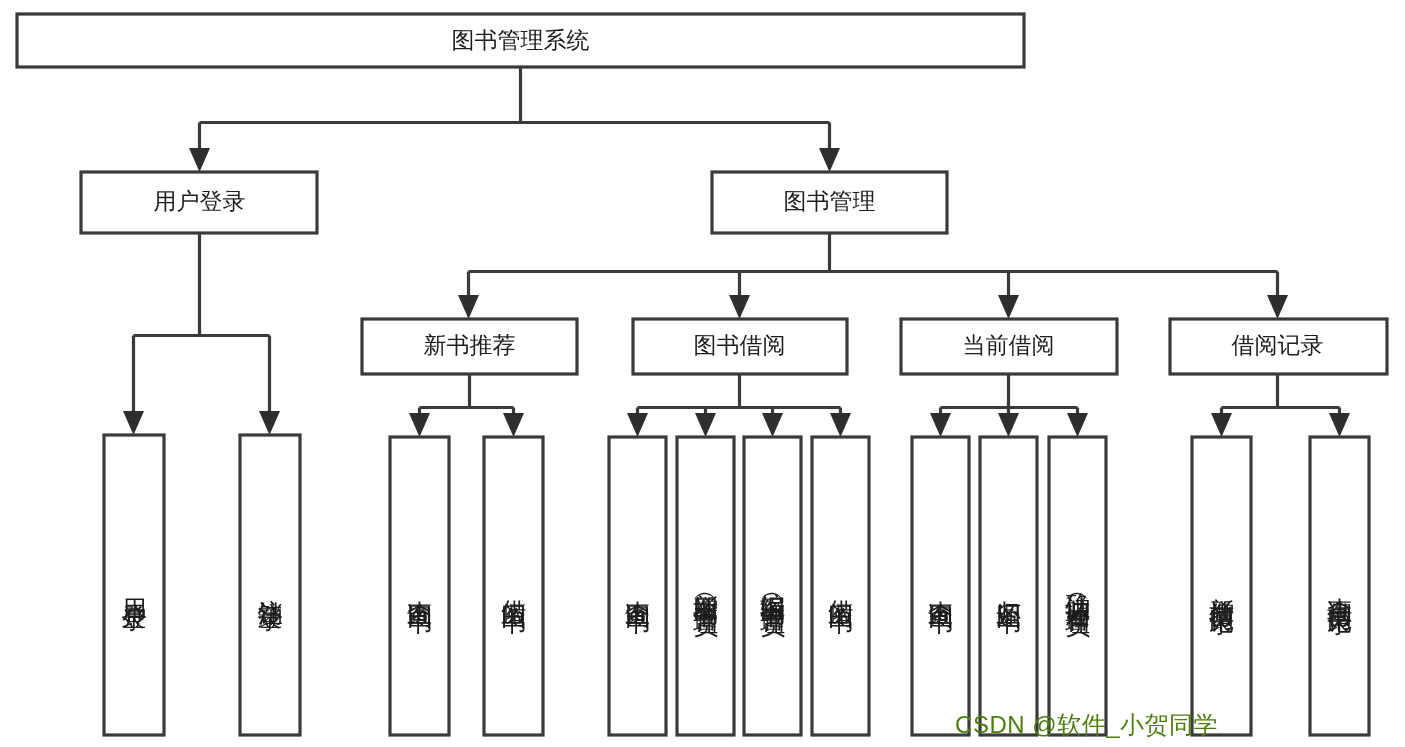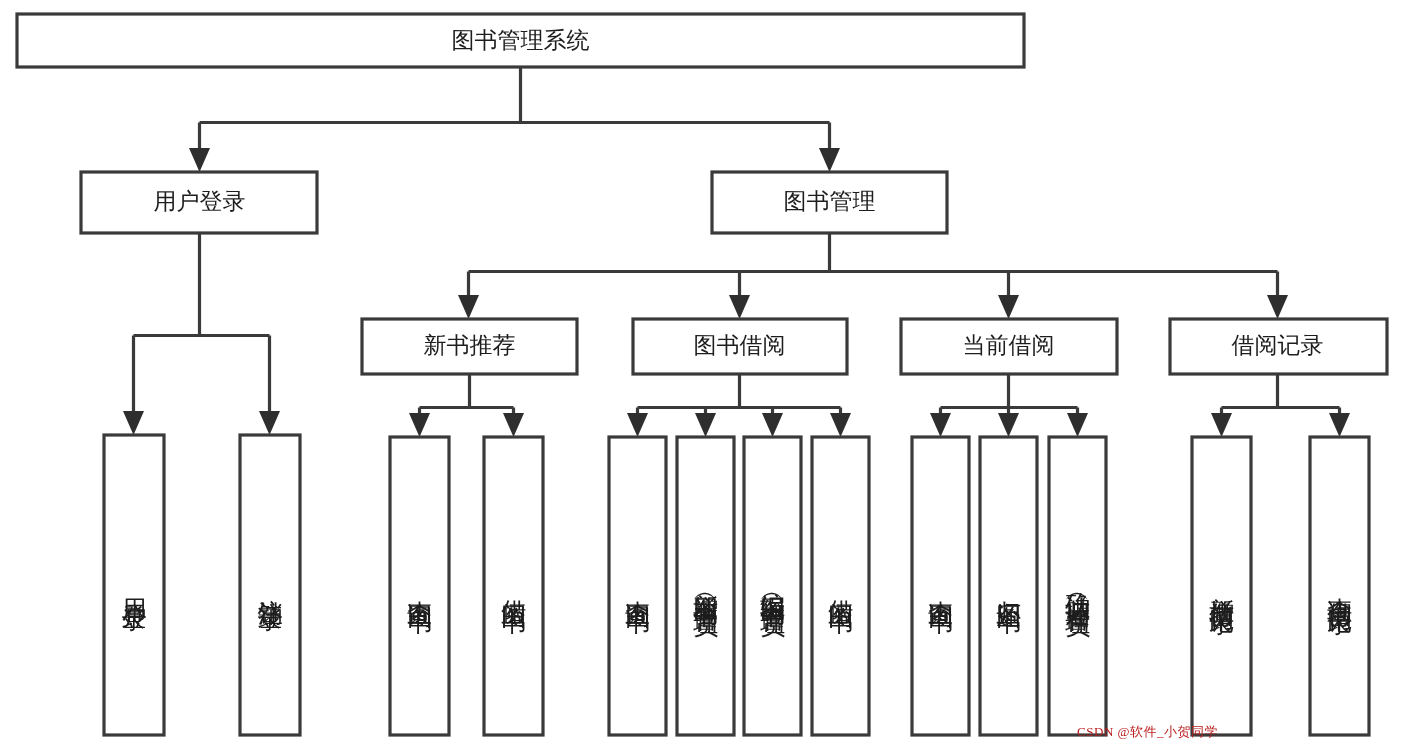--- a/index.html
+++ b/index.html
@@ -62,23 +62,23 @@
     align-items: center;
     justify-content: center;
     text-align: center;
     white-space: nowrap;
     pointer-events: none;
   }
   .watermark {
     position: absolute;
     right: 14px;
     bottom: 6px;
-    font-family: Liberation Serif, serif;
-    font-size: 13px;
-    color: #b91c1c;
+    font-family: Liberation Sans, sans-serif;
+    font-size: 24px;
+    color: #4d7c0f;
     letter-spacing: 0.5px;
     user-select: none;
   }
 </style>
 </head>
 <body>
 
 <div id="diagram-root">
 
   <svg id="tree-svg" viewBox="0 0 1405 747">

